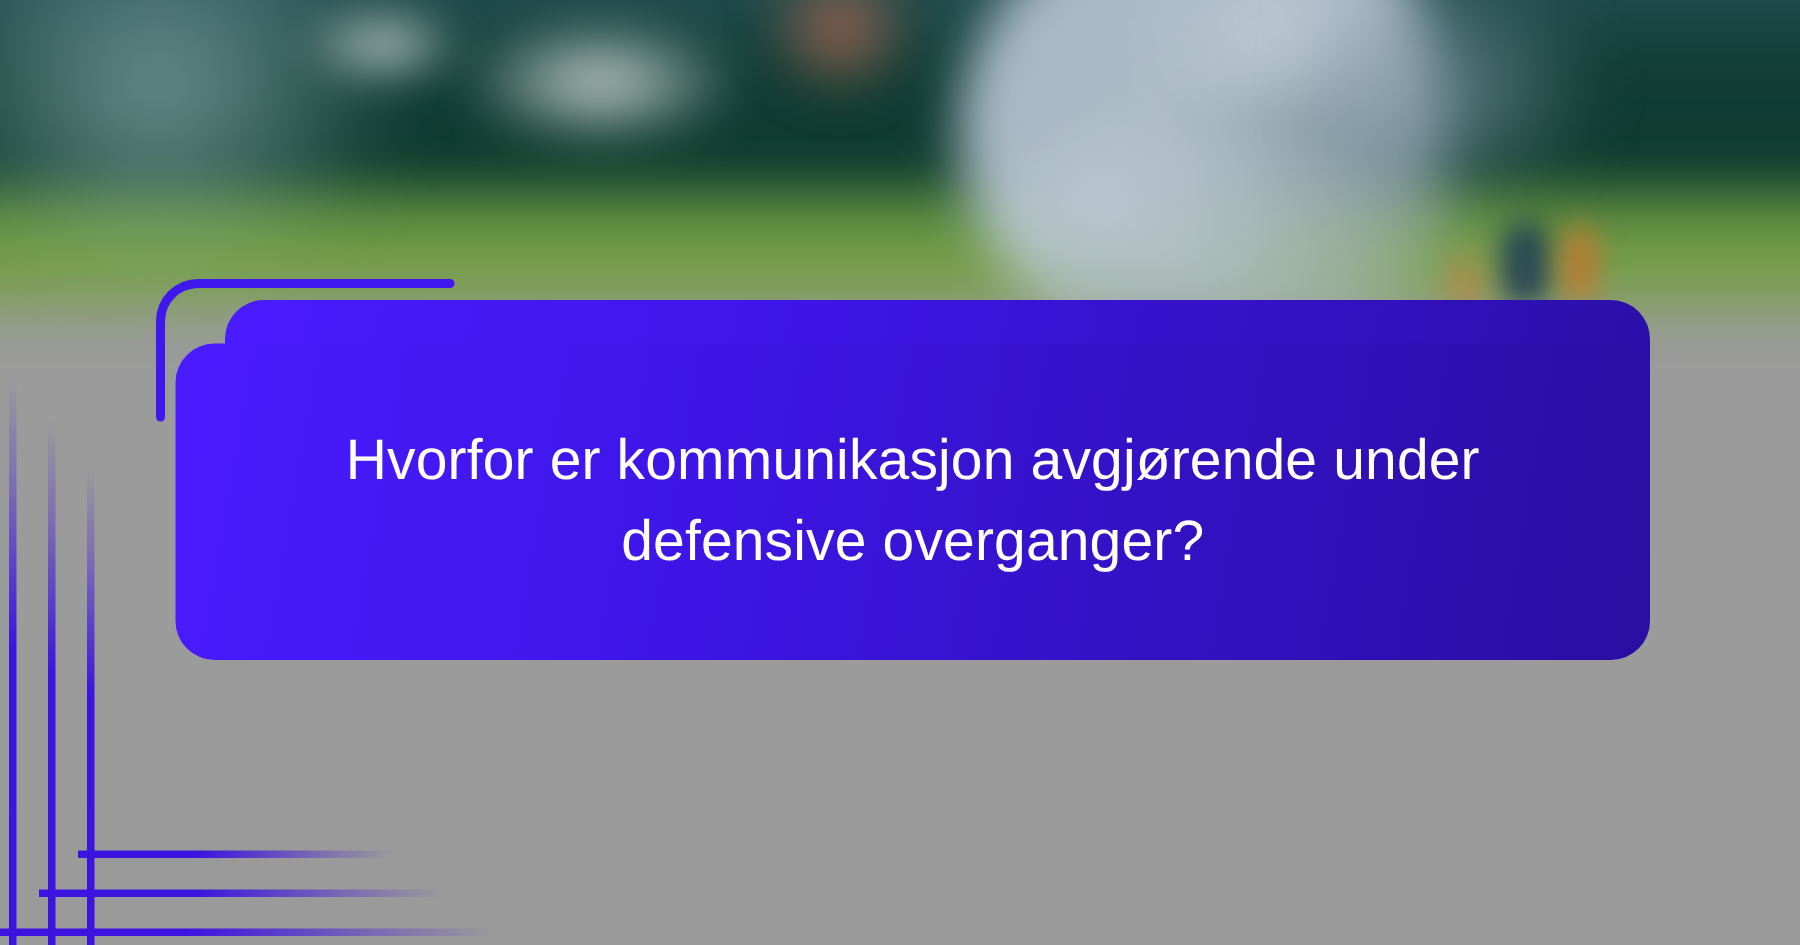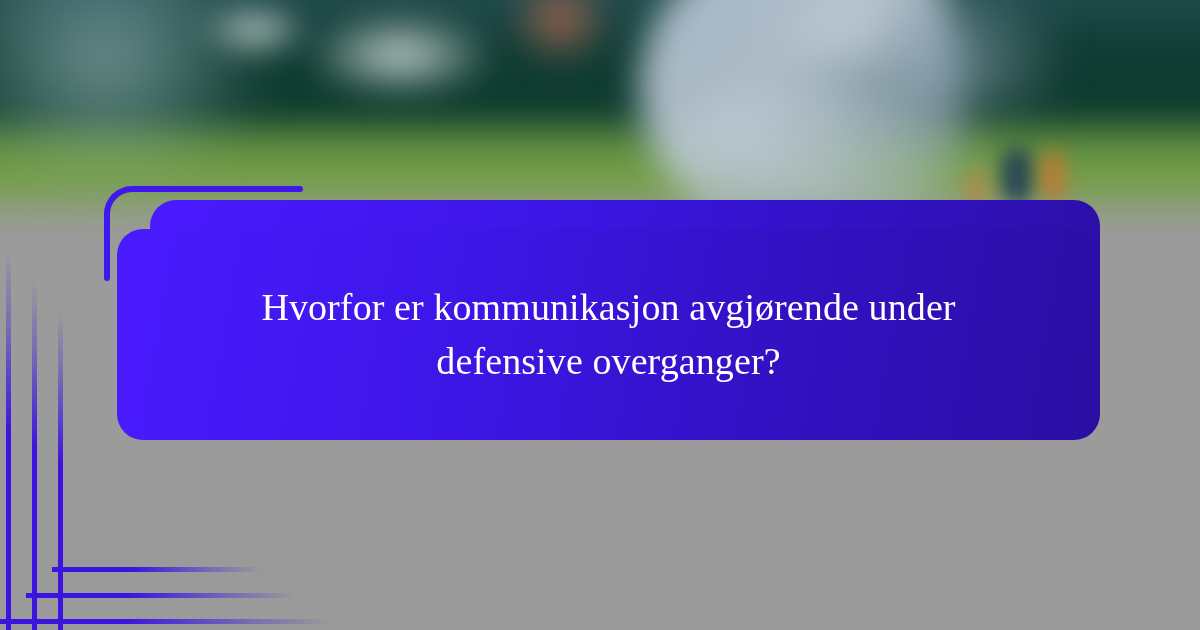--- a/index.html
+++ b/index.html
@@ -218,21 +218,21 @@
     width: 6px; height: 6px;
   }
 
   .quote-text {
     position: relative;
     z-index: 2;
     width: 840px;
     margin: 0;
     text-align: center;
     color: #ffffff;
-    font-family: Liberation Serif, serif;
+    font-family: Liberation Sans, sans-serif;
     font-size: 38px;
     font-weight: 400;
     line-height: 1.42;
     letter-spacing: 0.1px;
   }
 </style>
 </head>
 <body>
 
 <div id="stage">

